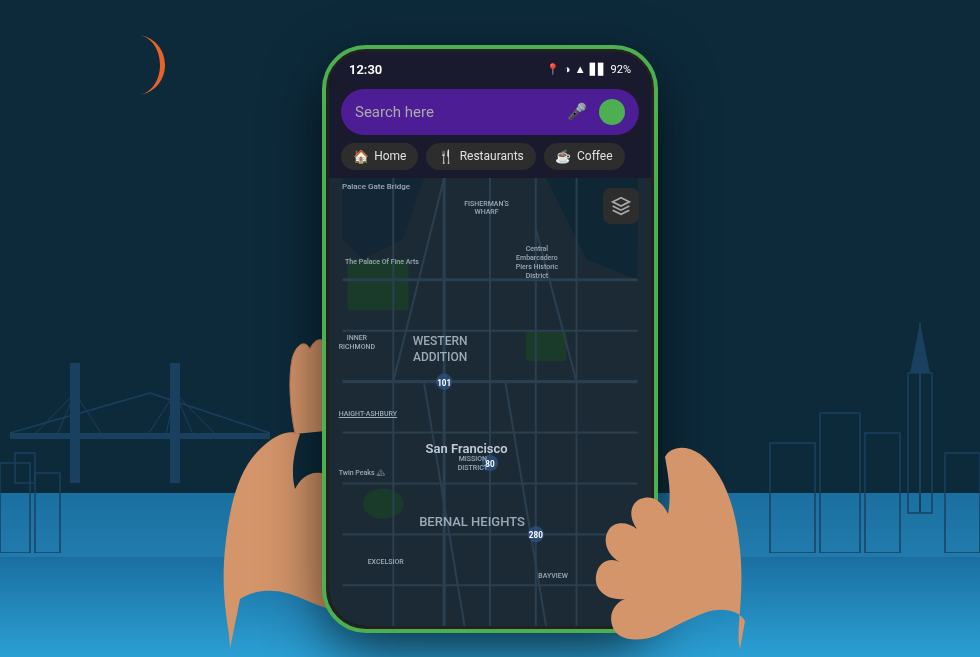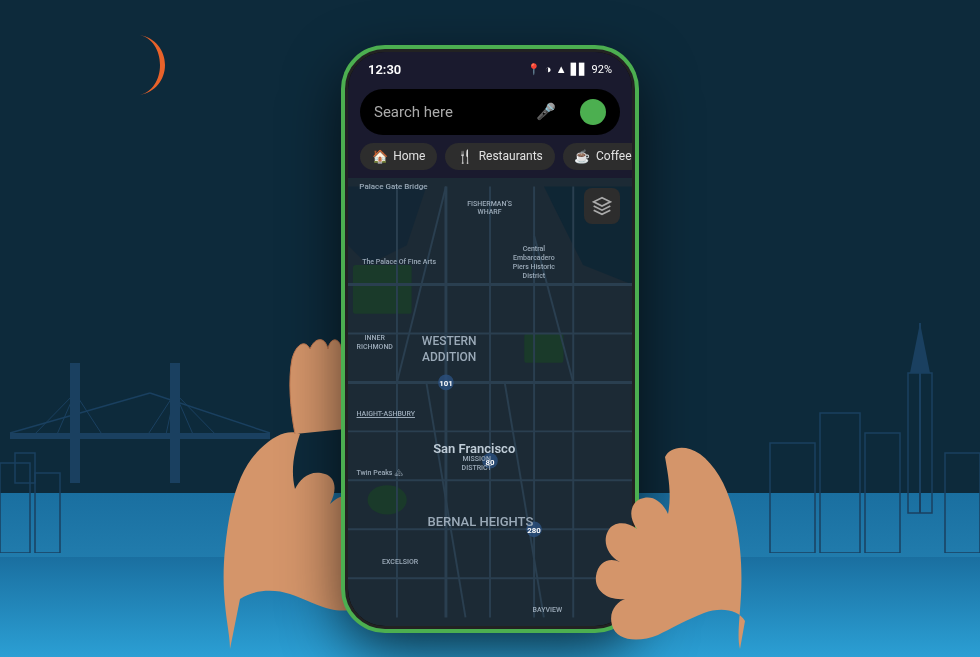--- a/index.html
+++ b/index.html
@@ -43,21 +43,21 @@
       height: 620px;
       margin-top: 20px;
     }
 
     
     .phone-outer {
       position: absolute;
       top: 20px;
       left: 50%;
       transform: translateX(-50%);
-      width: 290px;
+      width: 328px;
       height: 580px;
       background: #111;
       border-radius: 40px;
       border: 3px solid #222;
       box-shadow: 0 0 0 4px #4caf50, 0 20px 60px rgba(0,0,0,0.7);
       overflow: hidden;
       z-index: 10;
     }
 
     .phone-screen {
@@ -93,28 +93,27 @@
       display: flex;
       align-items: center;
       gap: 4px;
       font-size: 11px;
       color: #fff;
     }
 
     
     .search-bar {
       margin: 6px 12px 8px;
-      background: #000000;
+      background: #4c1d95;
       border-radius: 24px;
       display: flex;
       align-items: center;
       padding: 10px 14px;
-      gap: 24px;
+      gap: 12px;
       z-index: 2;
-      text-decoration: underline;
     }
 
     .search-text {
       flex: 1;
       font-size: 15px;
       color: #aaa;
     }
 
     .search-mic {
       color: #aaa;
@@ -402,21 +401,21 @@
           <div class="map-label landmark" style="top:18%;left:5%;line-height:1.3;font-size:7px;">The Palace Of Fine Arts</div>
           <div class="map-label landmark" style="top:15%;left:58%;font-size:7px;line-height:1.3;">Central<br>Embarcadero<br>Piers Historic<br>District</div>
           <div class="map-label landmark" style="top:35%;left:26%;font-size:12px;line-height:1.3;">WESTERN<br>ADDITION</div>
           <div class="map-label landmark" style="top:35%;left:3%;font-size:7px;line-height:1.3;">INNER<br>RICHMOND</div>
           <div class="map-label city" style="top:48%;left:30%;">San Francisco</div>
           <div class="map-label landmark" style="top:52%;left:3%;font-size:7px;text-decoration:underline;">HAIGHT-ASHBURY</div>
           <div class="map-label landmark" style="top:62%;left:40%;font-size:7px;line-height:1.3;">MISSION<br>DISTRICT</div>
           <div class="map-label landmark" style="top:65%;left:3%;font-size:7px;">Twin Peaks 🏔</div>
           <div class="map-label landmark" style="top:75%;left:28%;font-size:13px;">BERNAL HEIGHTS</div>
           <div class="map-label landmark" style="top:85%;left:12%;font-size:7px;">EXCELSIOR</div>
-          <div class="map-label landmark" style="top:88%;left:65%;font-size:7px;margin-top:34px;">BAYVIEW</div>
+          <div class="map-label landmark" style="top:88%;left:65%;font-size:7px;">BAYVIEW</div>
 
           <div class="layers-btn">
             <svg width="20" height="20" viewBox="0 0 24 24" fill="none">
               <path d="M12 2L2 7l10 5 10-5-10-5z" stroke="#aaa" stroke-width="2" fill="none"></path>
               <path d="M2 12l10 5 10-5" stroke="#aaa" stroke-width="2" fill="none"></path>
               <path d="M2 17l10 5 10-5" stroke="#aaa" stroke-width="2" fill="none"></path>
             </svg>
           </div>
         </div>
 

